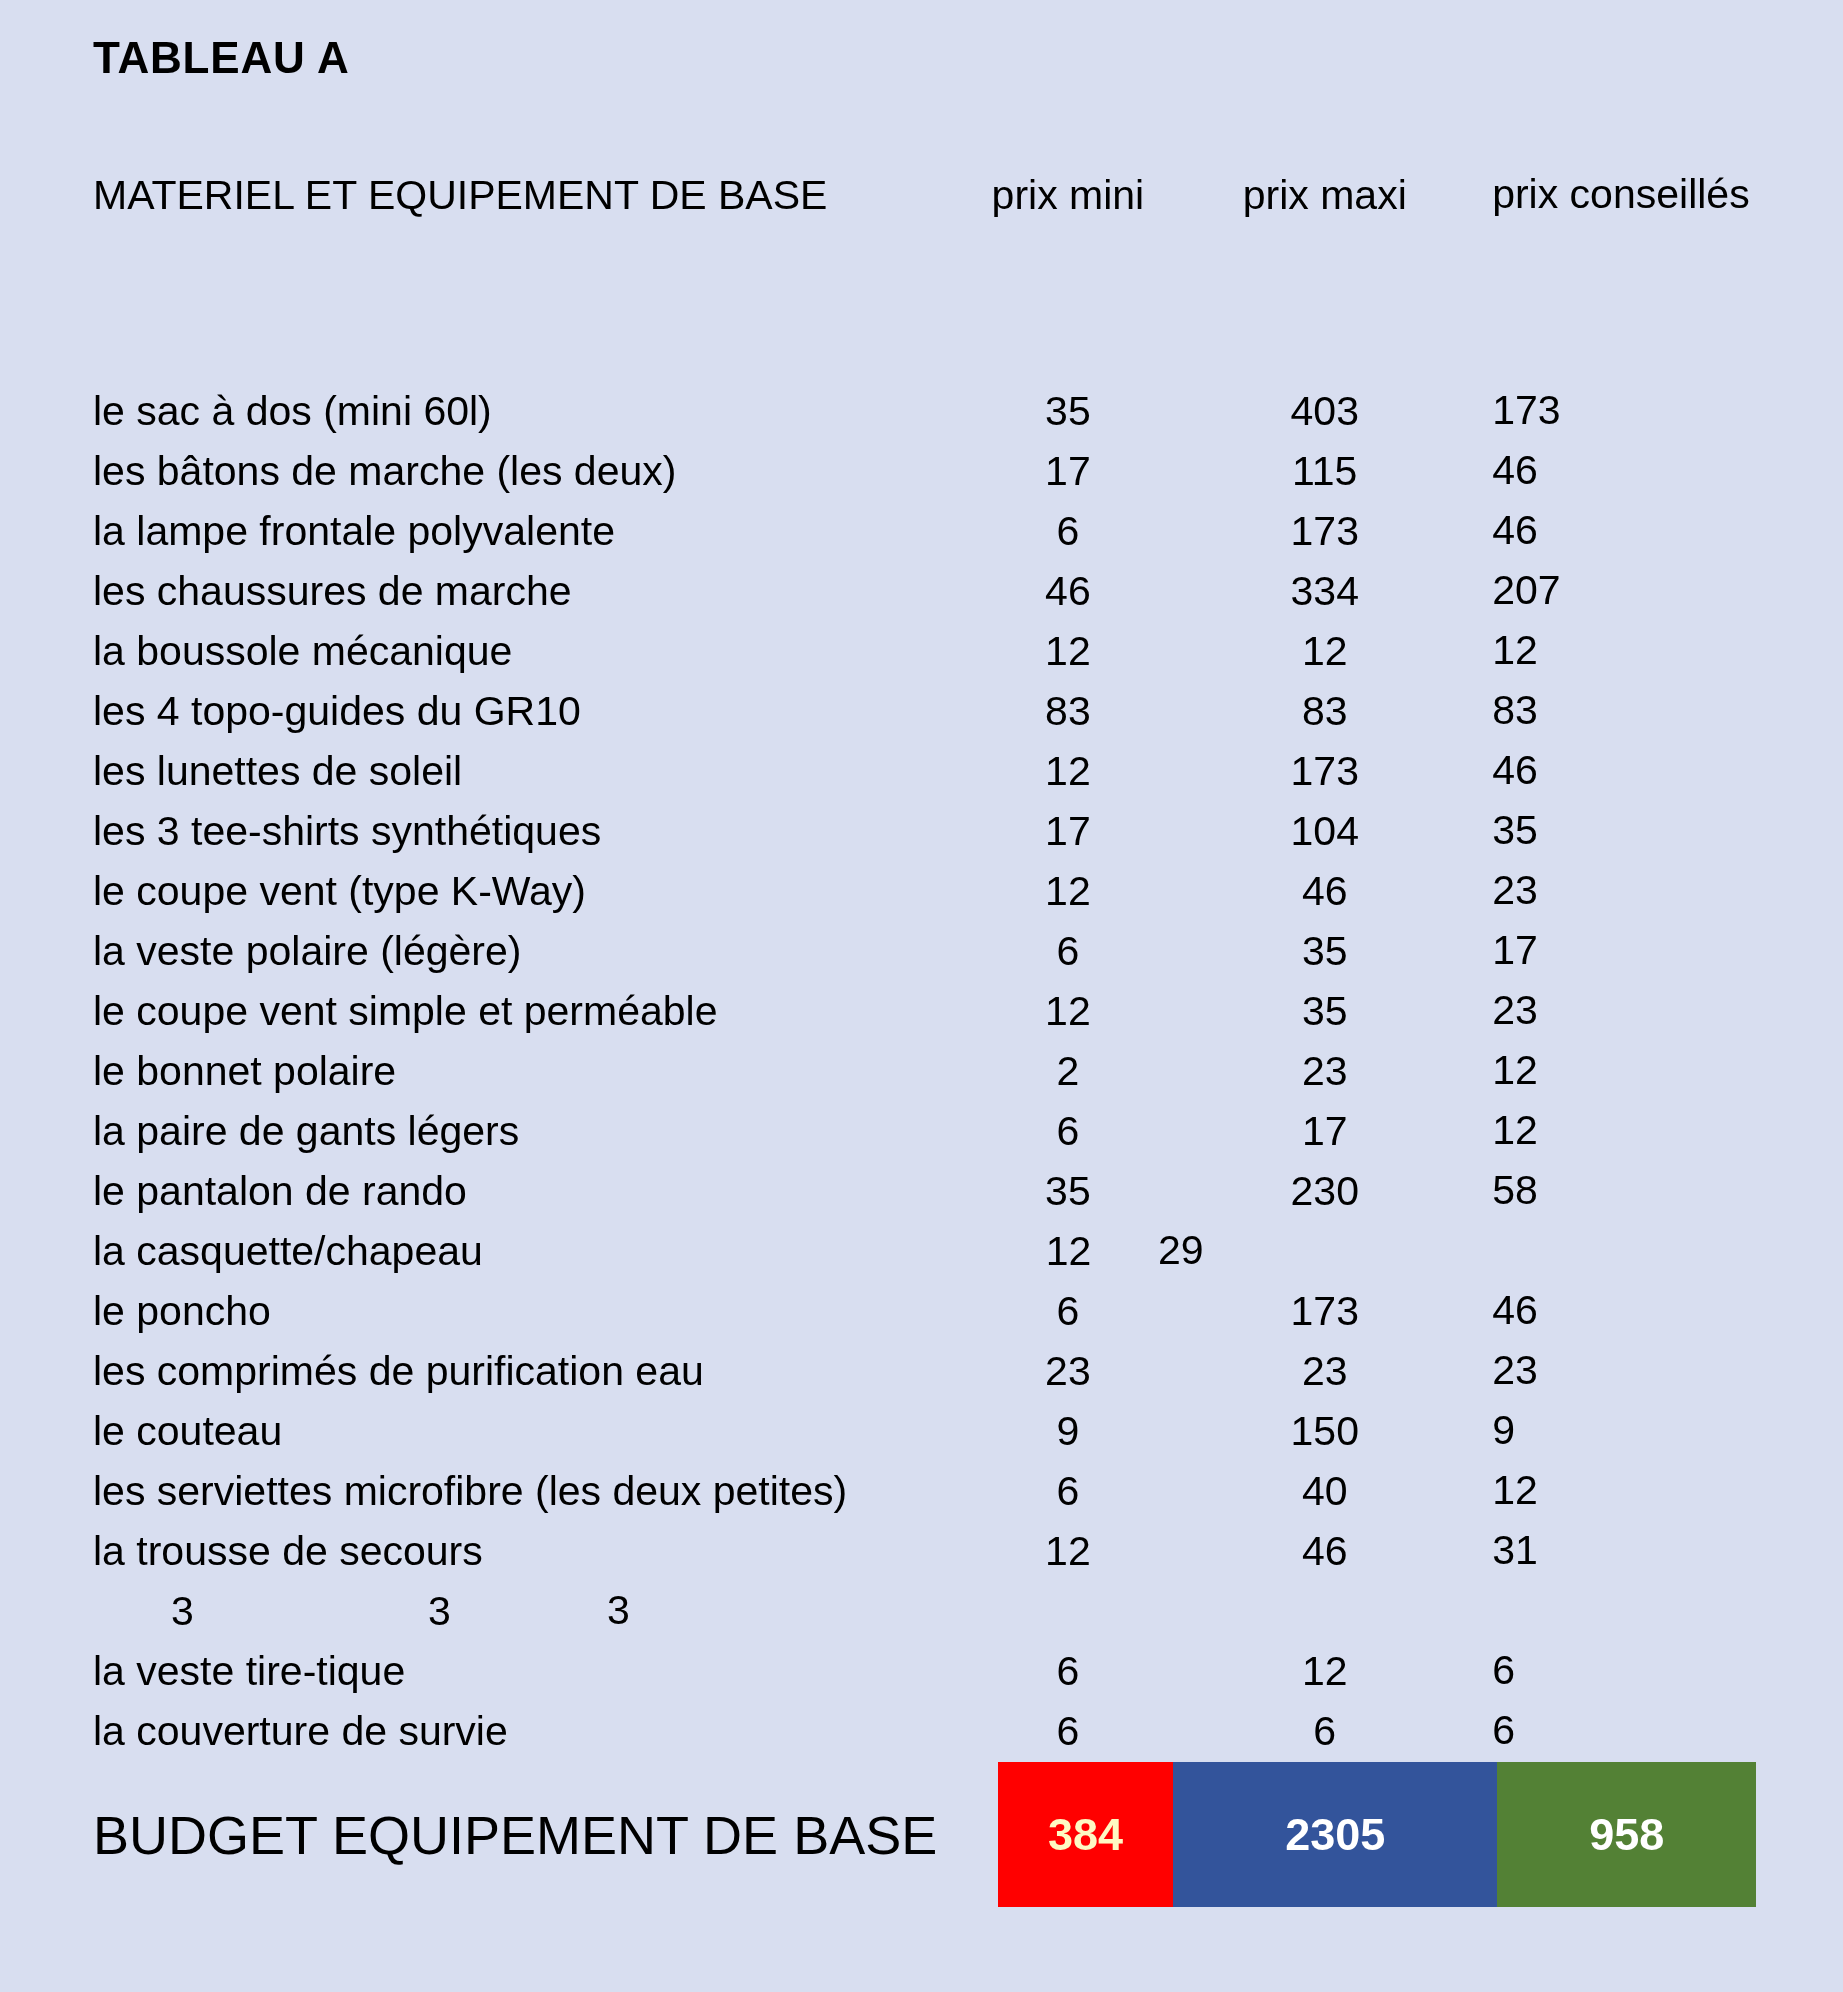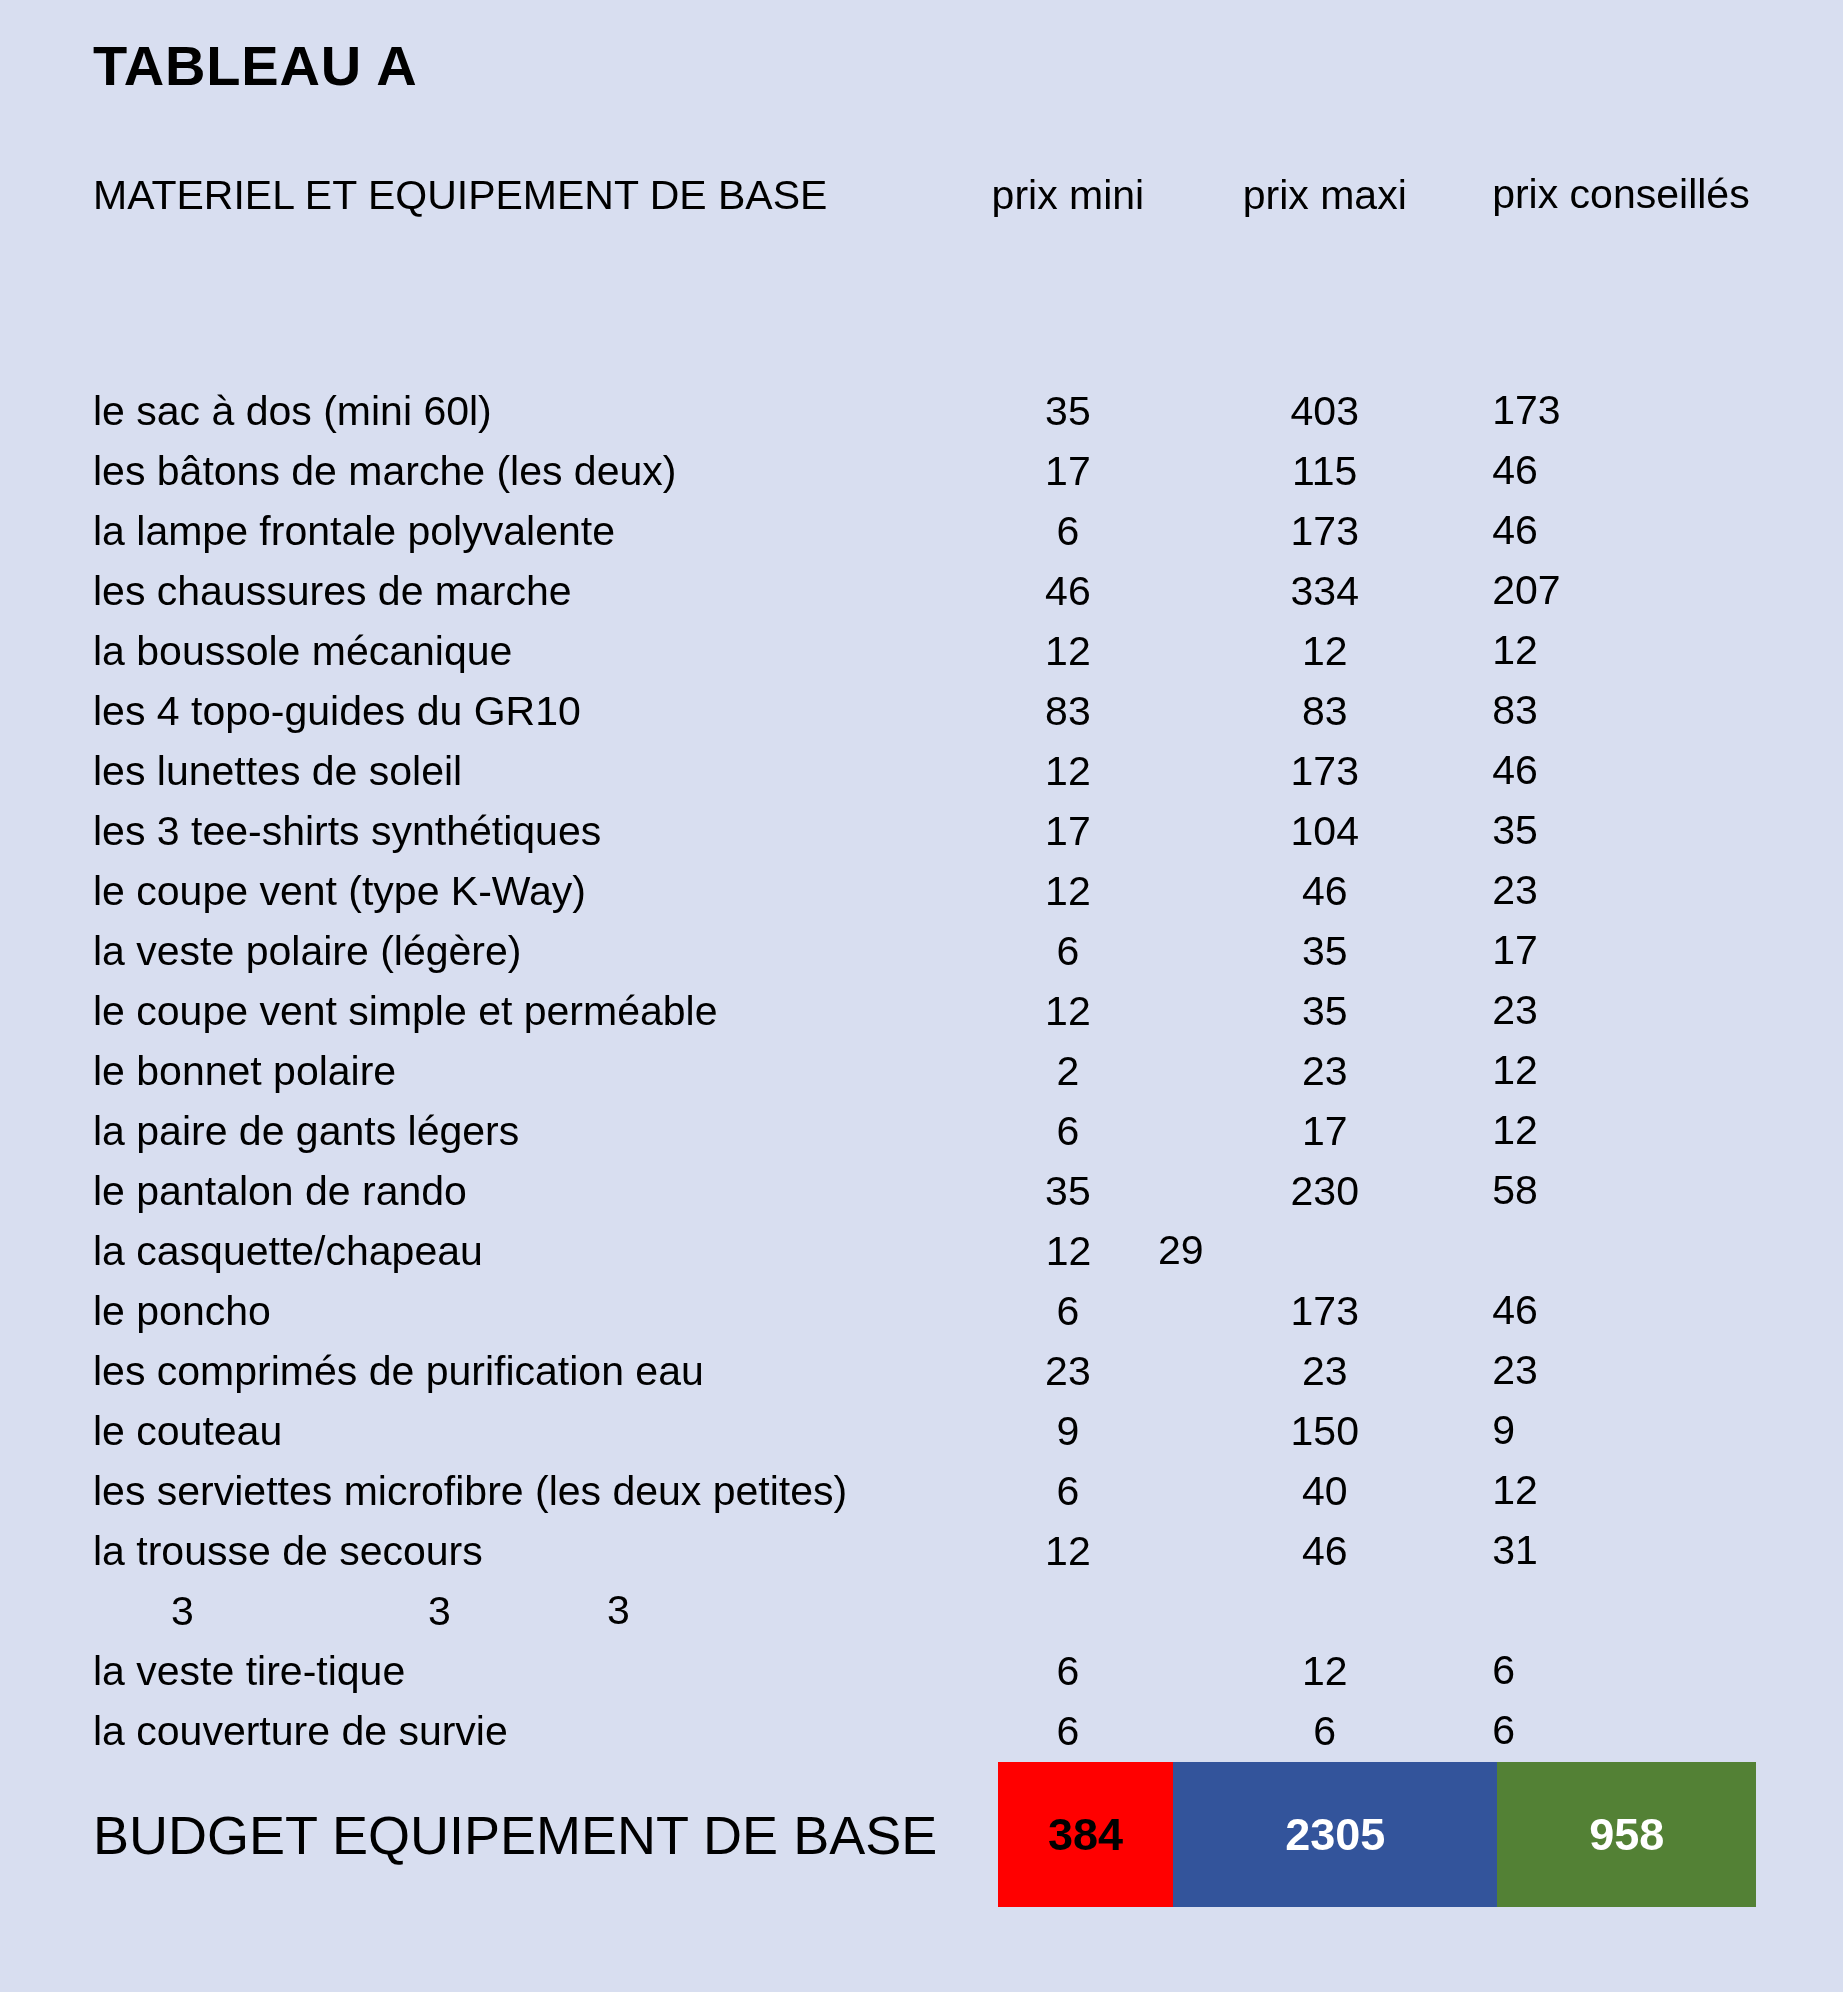--- a/index.html
+++ b/index.html
@@ -9,21 +9,21 @@
     color: #000;
   }
   .page {
     position: relative;
     width: 1843px; height: 1992px;
     background: #D8DEF0;
     overflow: hidden;
   }
   .title {
     position: absolute; left: 93px; top: 33px;
-    font-size: 56px; font-weight: bold; letter-spacing: 0.8px;
+    font-size: 44px; font-weight: bold; letter-spacing: 0.8px;
   }
   .header-row {
     position: absolute; left: 93px; top: 142px; width: 1663px;
     min-height: 106px;
     display: flex; align-items: center;
     font-size: 41px;
   }
   .col-label { width: 886px; }
   .col1 { width: 179px; text-align: center; }
   .col2 { width: 335px; text-align: center; }
@@ -219,19 +219,19 @@
     <div class="row">
       <div class="col-label">la couverture de survie</div>
       <div class="col1">6</div>
       <div class="col2">6</div>
       <div class="col3">6</div>
     </div>
   </div>
 
   <div class="footer-row">
     <div class="footer-label">BUDGET EQUIPEMENT DE BASE</div>
-    <div class="budget-cell c1" style="background: rgb(255, 0, 0); color: #000000; margin-left: 37px;">384</div>
+    <div class="budget-cell c1" style="background: rgb(255, 0, 0); color: #fef9c3; margin-left: 37px;">384</div>
     <div class="budget-cell c2" style="background: rgb(51, 84, 155); color: rgb(255, 255, 255);">2305</div>
     <div class="budget-cell c3" style="background: rgb(83, 129, 53); color: rgb(255, 255, 255);">958</div>
   </div>
 
 </div>
 
 
 </body></html>

